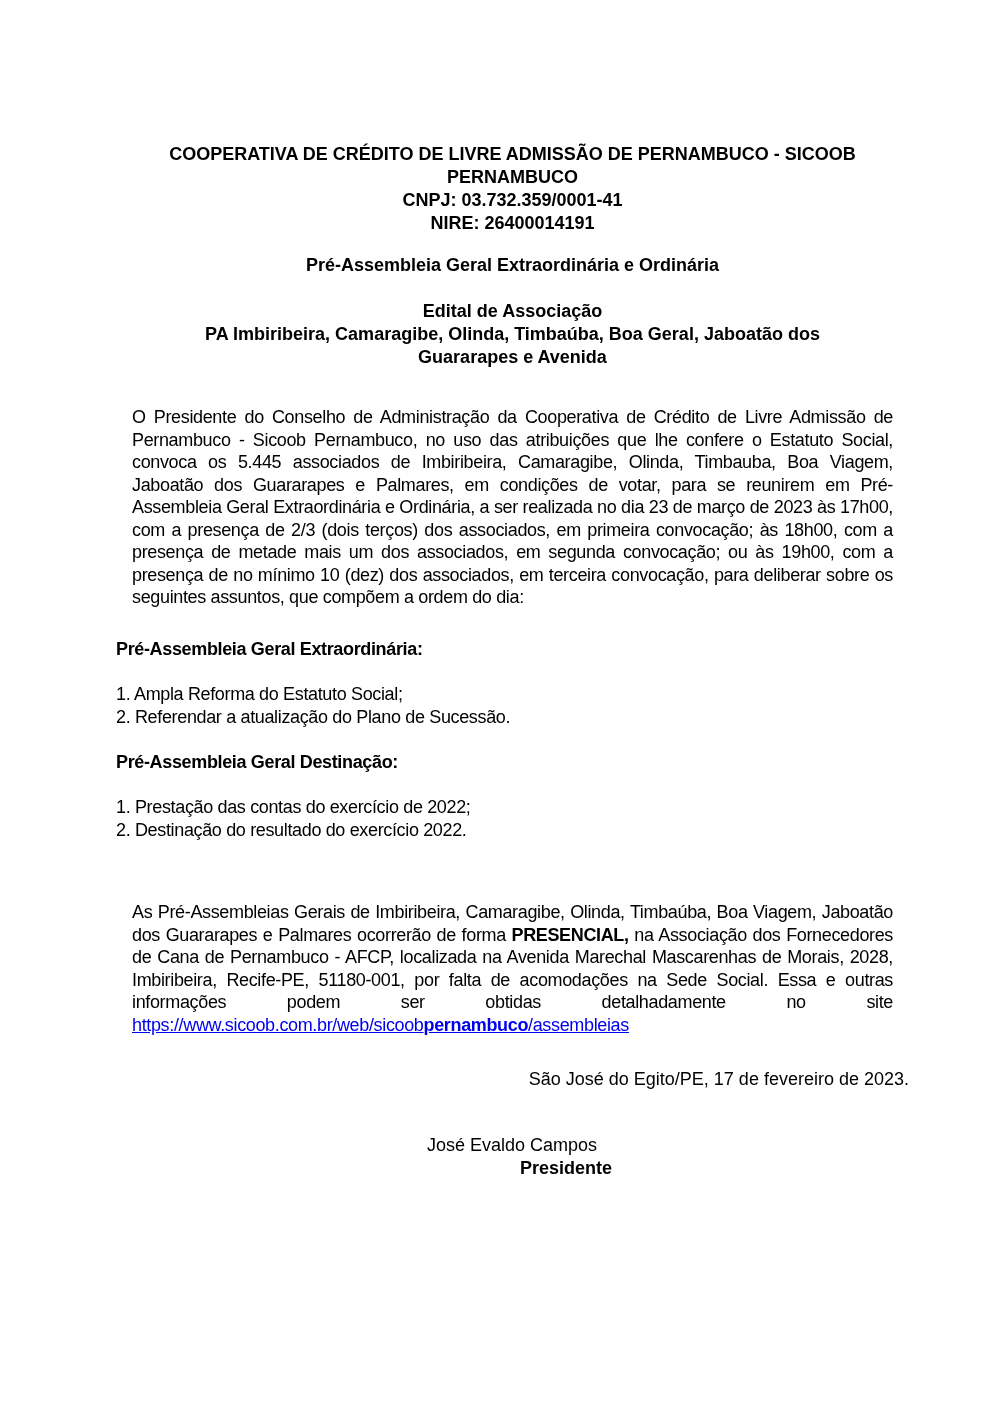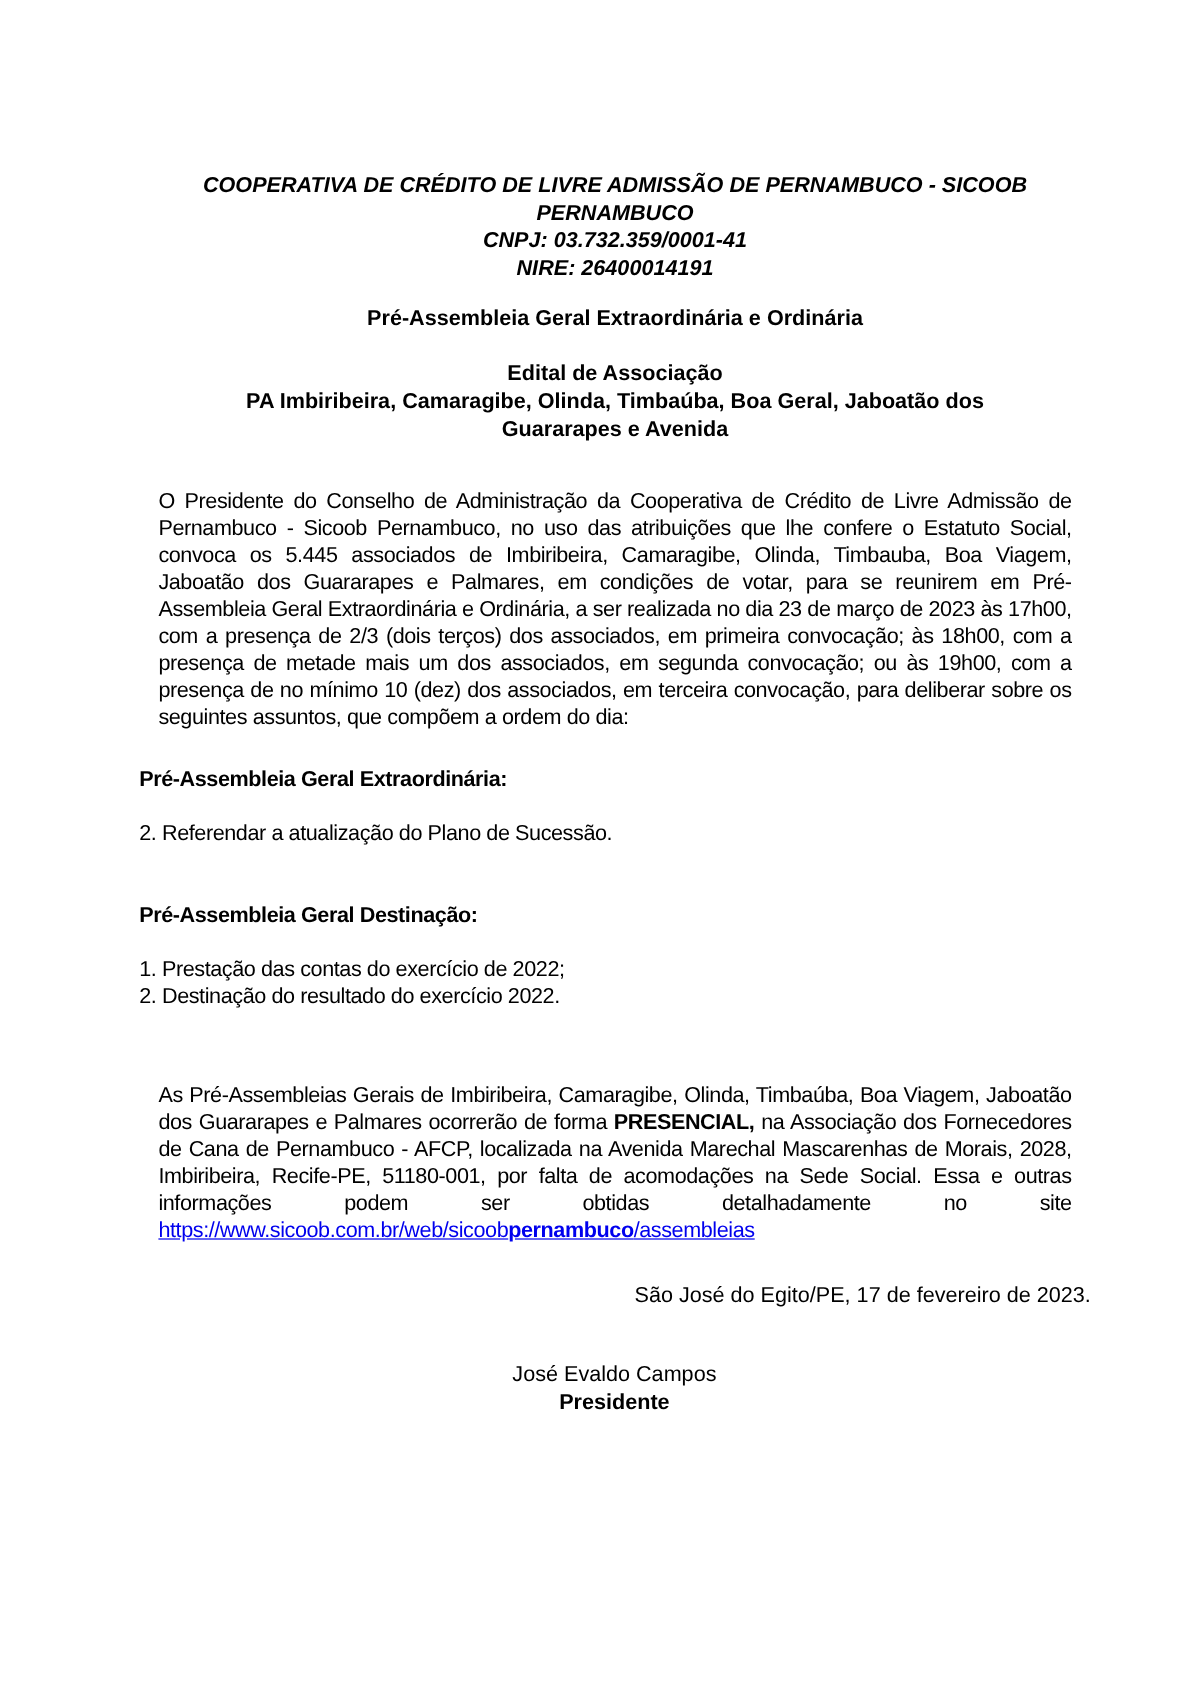--- a/index.html
+++ b/index.html
@@ -1,22 +1,22 @@
 <!DOCTYPE html>
 <html><head>
 <meta charset="utf-8">
 <style>
   html, body { margin: 0; padding: 0; background: #ffffff; }
   body { width: 1000px; height: 1414px; position: relative; overflow: hidden;
          font-family: "Liberation Sans", sans-serif; color: #000; }
   .page { position: absolute; left: 116px; top: 0; width: 793px; }
   .center { text-align: center; }
-  .bold { font-weight: bold; }
+  .bold { font-weight: bold; text-align: right; }
   .h { font-size: 18px; font-weight: bold; line-height: 23px; margin: 0; }
-  .header { position: absolute; top: 143px; left: 0; width: 793px; font-style: italic; }
+  .header { position: absolute; top: 143px; left: 0; width: 793px; }
   .sub1 { position: absolute; top: 254px; left: 0; width: 793px; }
   .sub2 { position: absolute; top: 300px; left: 0; width: 793px; }
   p.body { font-size: 18px; line-height: 22.5px; margin: 16px; text-align: justify; text-align-last: left; letter-spacing: -0.35px; }
   .para1 { position: absolute; top: 390px; left: 0; width: 793px; }
   .sec1 { position: absolute; top: 638px; left: 0; }
   .list1 { position: absolute; top: 683px; left: 0; }
   .sec2 { position: absolute; top: 751px; left: 0; }
   .list2 { position: absolute; top: 796px; left: 0; }
   .para2 { position: absolute; top: 885px; left: 0; width: 793px; }
   .line { font-size: 18px; line-height: 22.5px; margin: 0; letter-spacing: -0.35px; }
@@ -47,20 +47,21 @@
   </div>
 
   <div class="para1">
     <p class="body">O Presidente do Conselho de Administração da Cooperativa de Crédito de Livre Admissão de Pernambuco - Sicoob Pernambuco, no uso das atribuições que lhe confere o Estatuto Social, convoca os 5.445 associados de Imbiribeira, Camaragibe, Olinda, Timbauba, Boa Viagem, Jaboatão dos Guararapes e Palmares, em condições de votar, para se reunirem em Pré-Assembleia Geral Extraordinária e Ordinária, a ser realizada no dia 23 de março de 2023 às 17h00, com a presença de 2/3 (dois terços)  dos associados, em primeira convocação; às 18h00, com a presença de metade mais um dos associados, em segunda convocação; ou às 19h00, com a presença de no mínimo 10 (dez) dos associados, em terceira convocação, para deliberar sobre os seguintes assuntos, que compõem a ordem do dia:</p>
   </div>
 
   <div class="sec1">
     <p class="line bold">Pré-Assembleia Geral Extraordinária:</p>
   </div>
   <div class="list1">
+    <p class="line">1. Ampla Reforma do Estatuto Social;</p>
     <p class="line">2. Referendar a atualização do Plano de Sucessão.</p>
   </div>
 
   <div class="sec2">
     <p class="line bold">Pré-Assembleia Geral Destinação:</p>
   </div>
   <div class="list2">
     <p class="line">1. Prestação das contas do exercício de 2022;</p>
     <p class="line">2. Destinação do resultado do exercício 2022.</p>
   </div>

